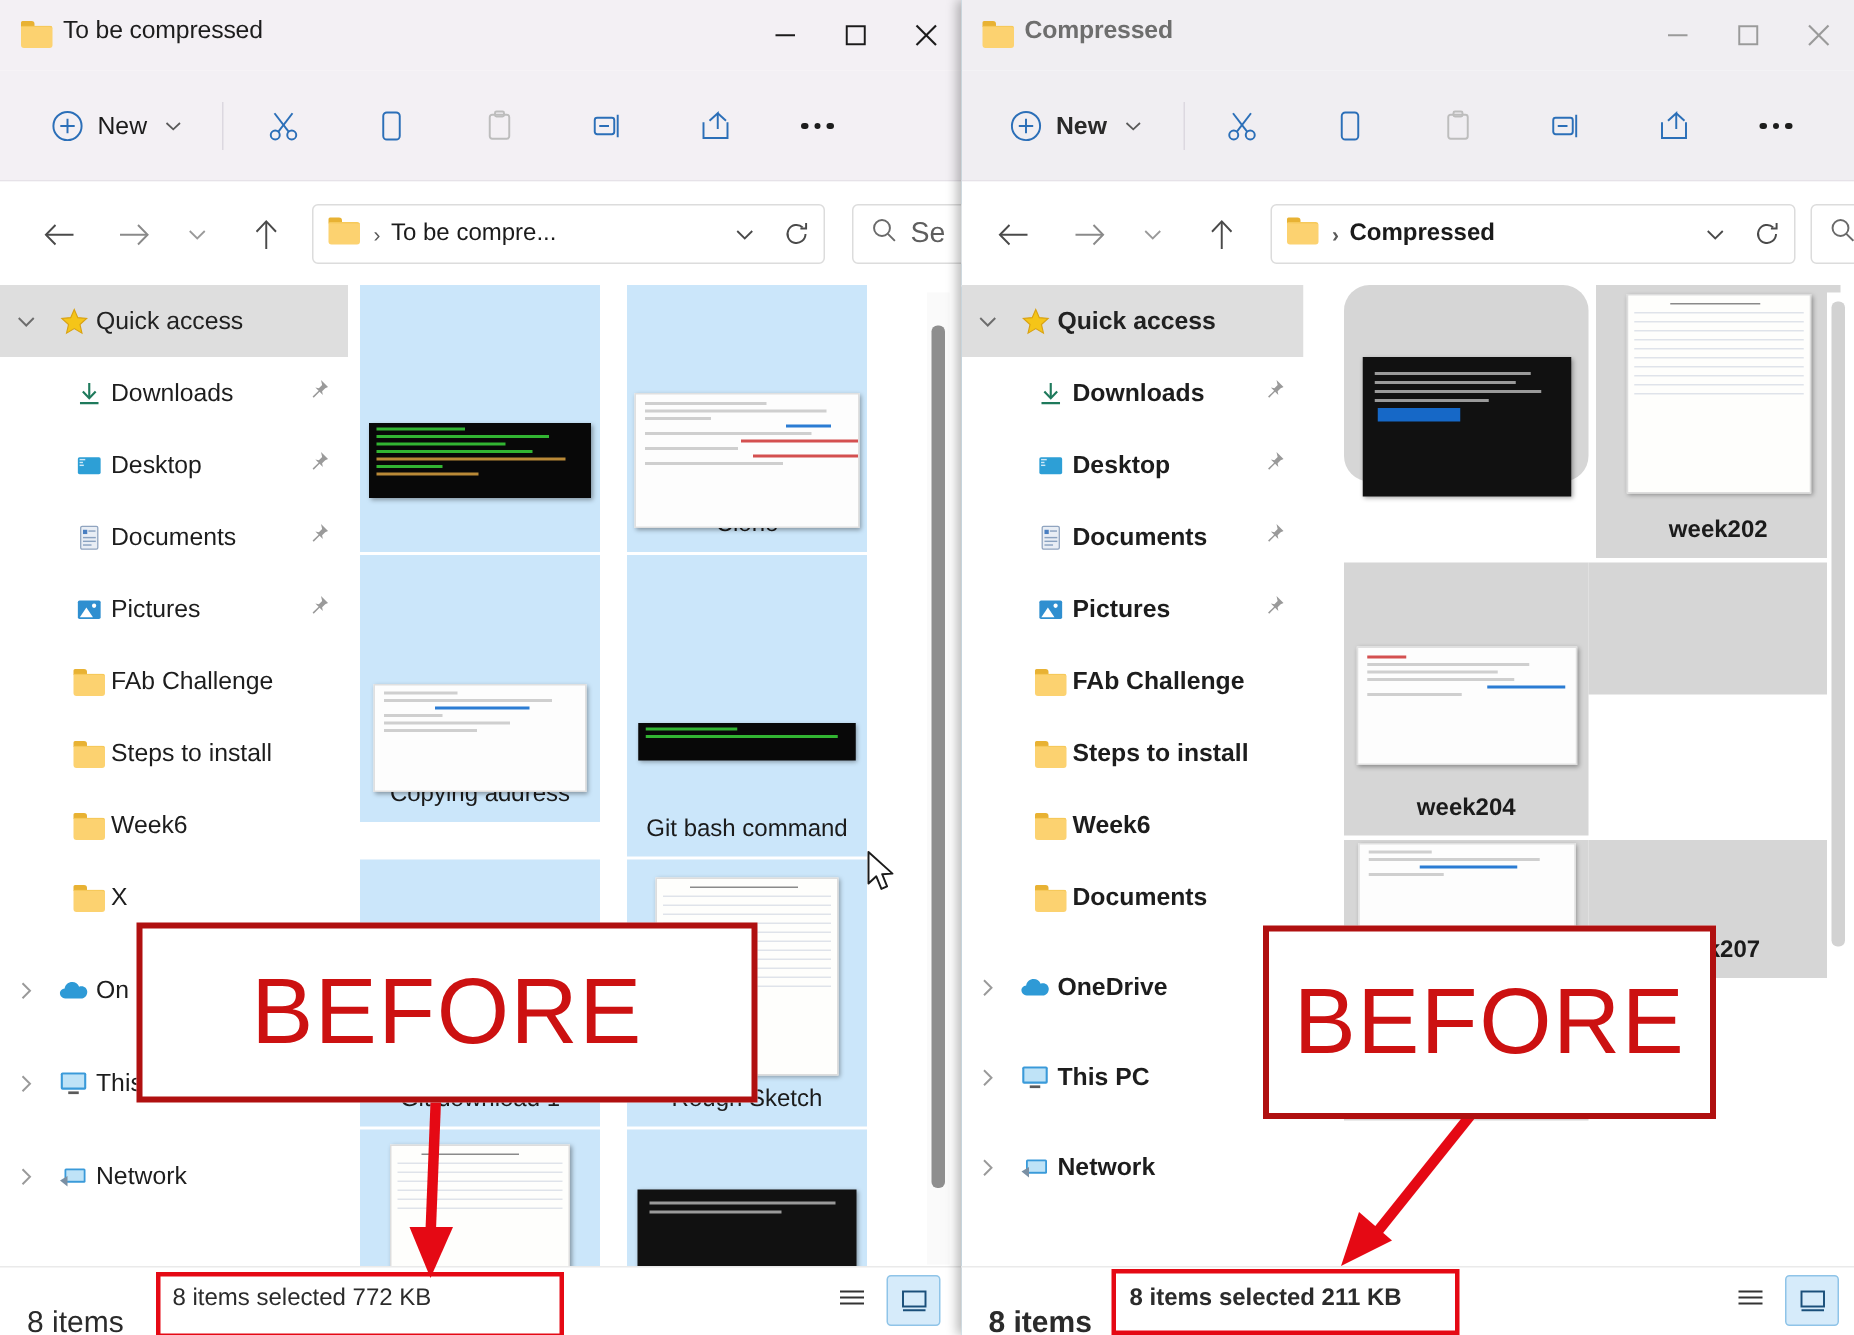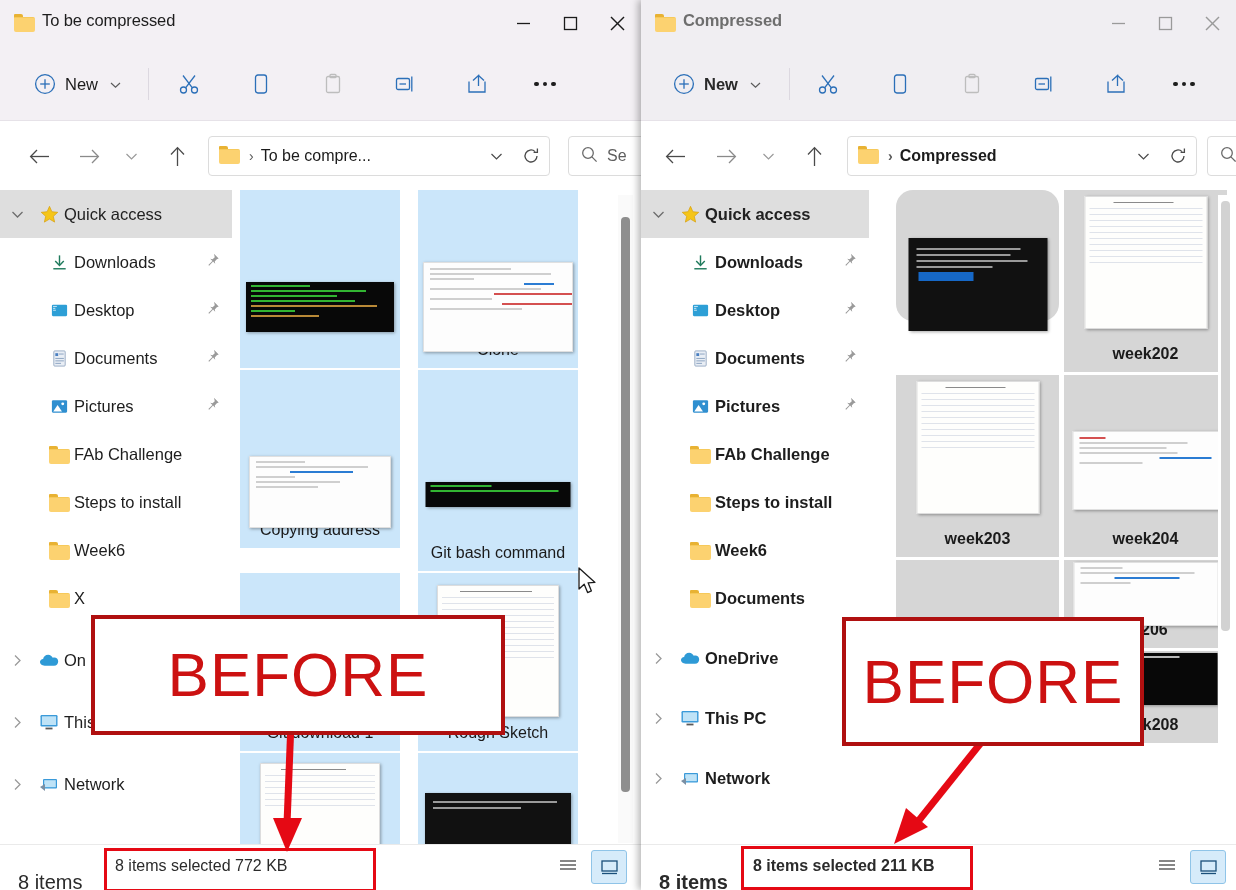--- a/index.html
+++ b/index.html
@@ -46,21 +46,21 @@
   .nav-ico{position:absolute;top:18px;width:34px;height:34px;display:flex;align-items:center;justify-content:center;border-radius:5px;color:#4a4a4a;}
   .addr{position:absolute;top:15px;height:38px;background:#fff;border:1px solid #dcdcdc;border-radius:4px;display:flex;align-items:center;}
   .addr .fold{margin-left:10px;}
   .addr .sep{margin:0 7px 0 9px;color:#5a5a5a;font-size:14px;}
   .addr .crumb{font-size:16px;color:#1b1b1b;white-space:nowrap;}
   .addr .sp{flex:1;}
   .addr .dd{width:34px;display:flex;align-items:center;justify-content:center;color:#4a4a4a;}
   .addr .rf{width:36px;display:flex;align-items:center;justify-content:center;color:#4a4a4a;}
   .search{position:absolute;top:15px;height:38px;background:#fff;border:1px solid #dcdcdc;border-radius:4px;display:flex;align-items:center;overflow:hidden;}
   .search .mag{margin:0 9px 0 12px;color:#6a6a6a;}
-  .search .ph{font-size:16px;color:#5e5e5e;white-space:nowrap;}
+  .search .ph{font-size:19px;color:#5e5e5e;white-space:nowrap;}
 
   
   .sidebar{position:absolute;top:190px;bottom:45px;width:232px;left:0;background:#fff;overflow:hidden;}
   .win-right .sidebar{width:228px;}
   .sb-row{height:48px;display:flex;align-items:center;position:relative;}
   .sb-row.hdr{background:#dedede;}
   .sb-chev{width:34px;display:flex;align-items:center;justify-content:center;color:#6d6d6d;flex:0 0 34px;}
   .sb-ico{width:30px;display:flex;align-items:center;justify-content:center;flex:0 0 30px;}
   .sb-lbl{font-size:16.5px;color:#1d1d1d;white-space:nowrap;}
   .sb-row.hdr .sb-lbl{color:#222;}
@@ -826,36 +826,20 @@
               <div class="rl"></div>
             <div class="rl"></div>
               <div class="rl"></div>
               <div class="rl"></div>
               <div class="rl"></div>
               <div class="rl"></div>
           </div>
           <div class="tname">week202</div>
         </div>
 
-        <div class="tile sel-gray" style="width:163px;height:182px;margin:0 5px 3px 0;">
-          <div class="thumb th-note" style="width:121px;height:131px;top:6px;">
-            <div class="rl" style="width:50%;margin-left:28px;background:#8a8a8a"></div>
-            <div class="rl"></div>
-              <div class="rl"></div>
-              <div class="rl"></div>
-              <div class="rl"></div>
-              <div class="rl"></div>
-            <div class="rl"></div>
-              <div class="rl"></div>
-              <div class="rl"></div>
-              <div class="rl"></div>
-              <div class="rl"></div>
-          </div>
-          <div class="tname">week203</div>
-        </div>
         <div class="tile sel-gray" style="width:163px;height:182px;margin:0 0 3px 0;">
           <div class="thumb th-doc" style="width:145px;height:77px;top:56px;">
             <div class="ln r" style="width:18%;margin-top:5px"></div>
               <div class="ln" style="width:75%"></div>
             <div class="ln" style="width:60%"></div>
               <div class="ln" style="width:68%"></div>
             <div class="ln b" style="width:36%;margin-left:86px"></div>
               <div class="ln" style="width:44%"></div>
           </div>
           <div class="tname">week204</div>

